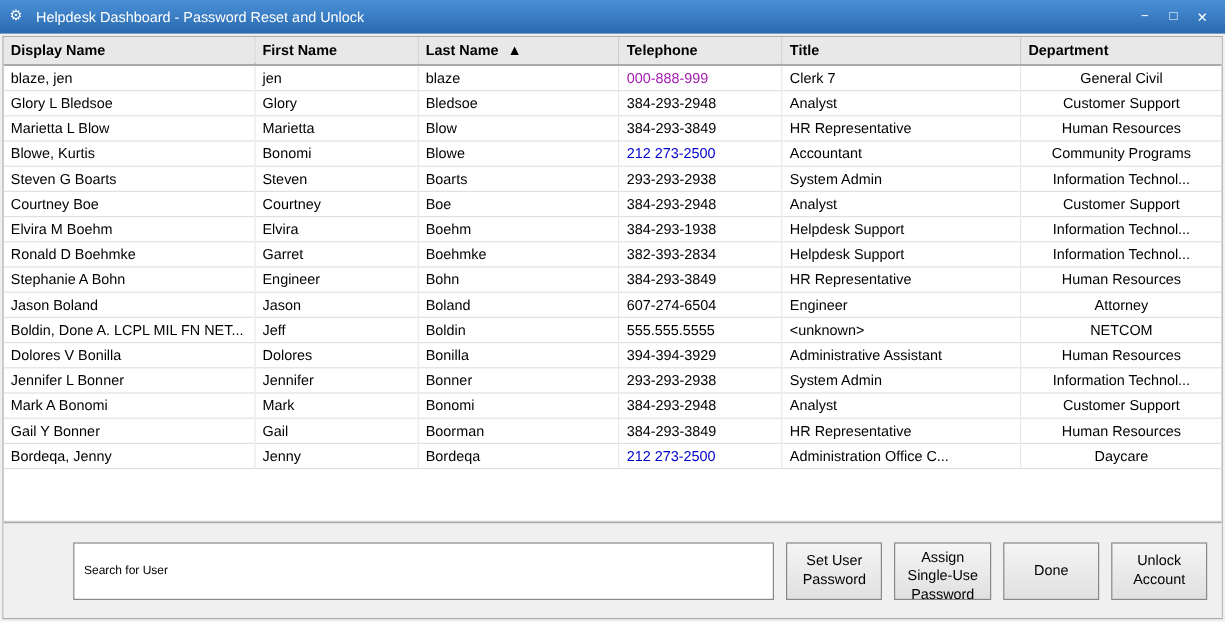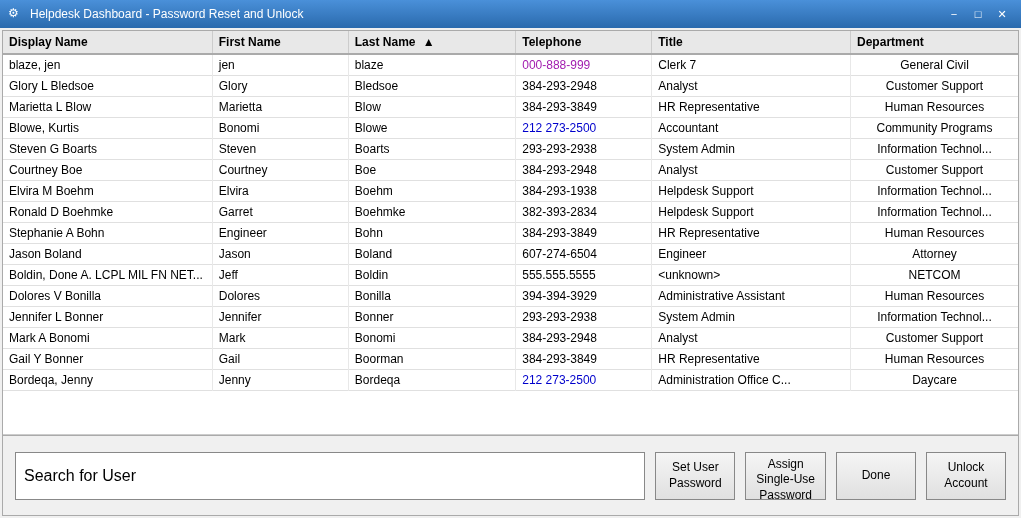--- a/index.html
+++ b/index.html
@@ -128,23 +128,24 @@
       align-items: center;
       padding: 0 12px;
       gap: 10px;
     }
 
     .search-box {
       flex: 1;
       height: 48px;
       border: 1px solid #888;
       background: white;
-      font-size: 16px;
+      font-size: 10px;
       padding: 0 8px;
       cursor: text;
+      margin-left: 46px;
     }
 
     .action-btn {
       height: 48px;
       min-width: 80px;
       background: linear-gradient(to bottom, #f5f5f5, #e0e0e0);
       border: 1px solid #888;
       font-size: 12px;
       cursor: pointer;
       padding: 4px 10px;

